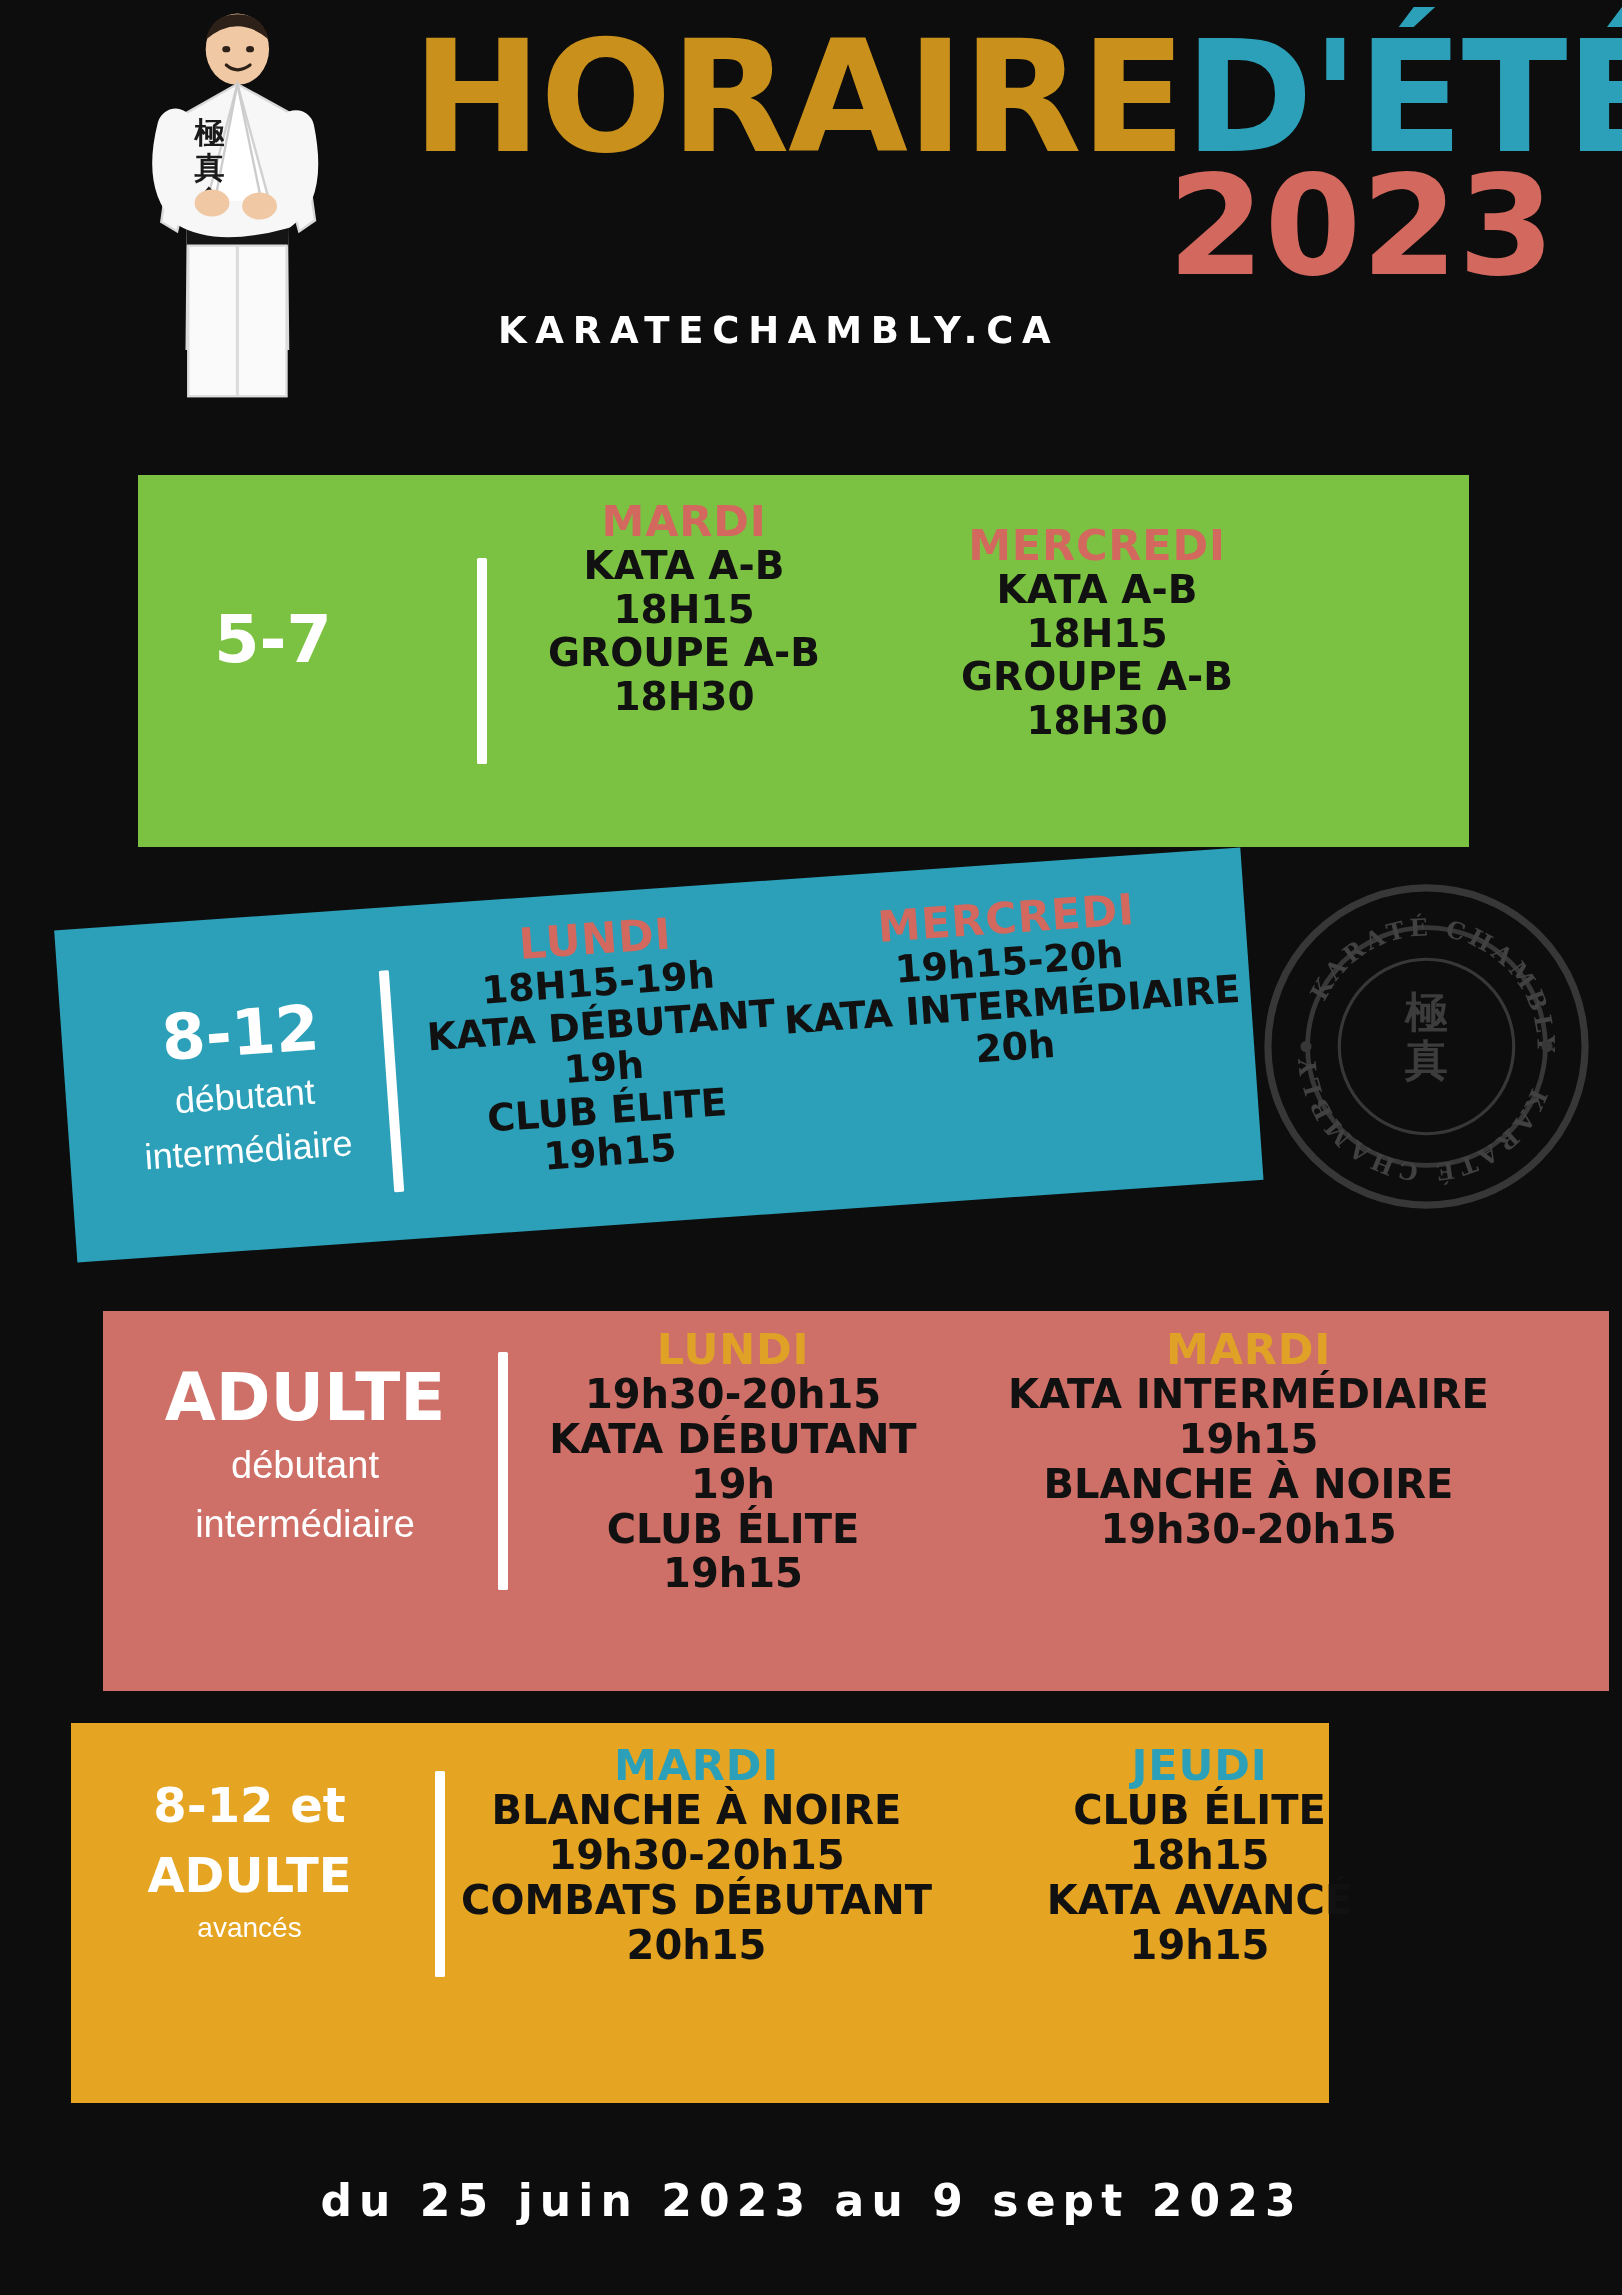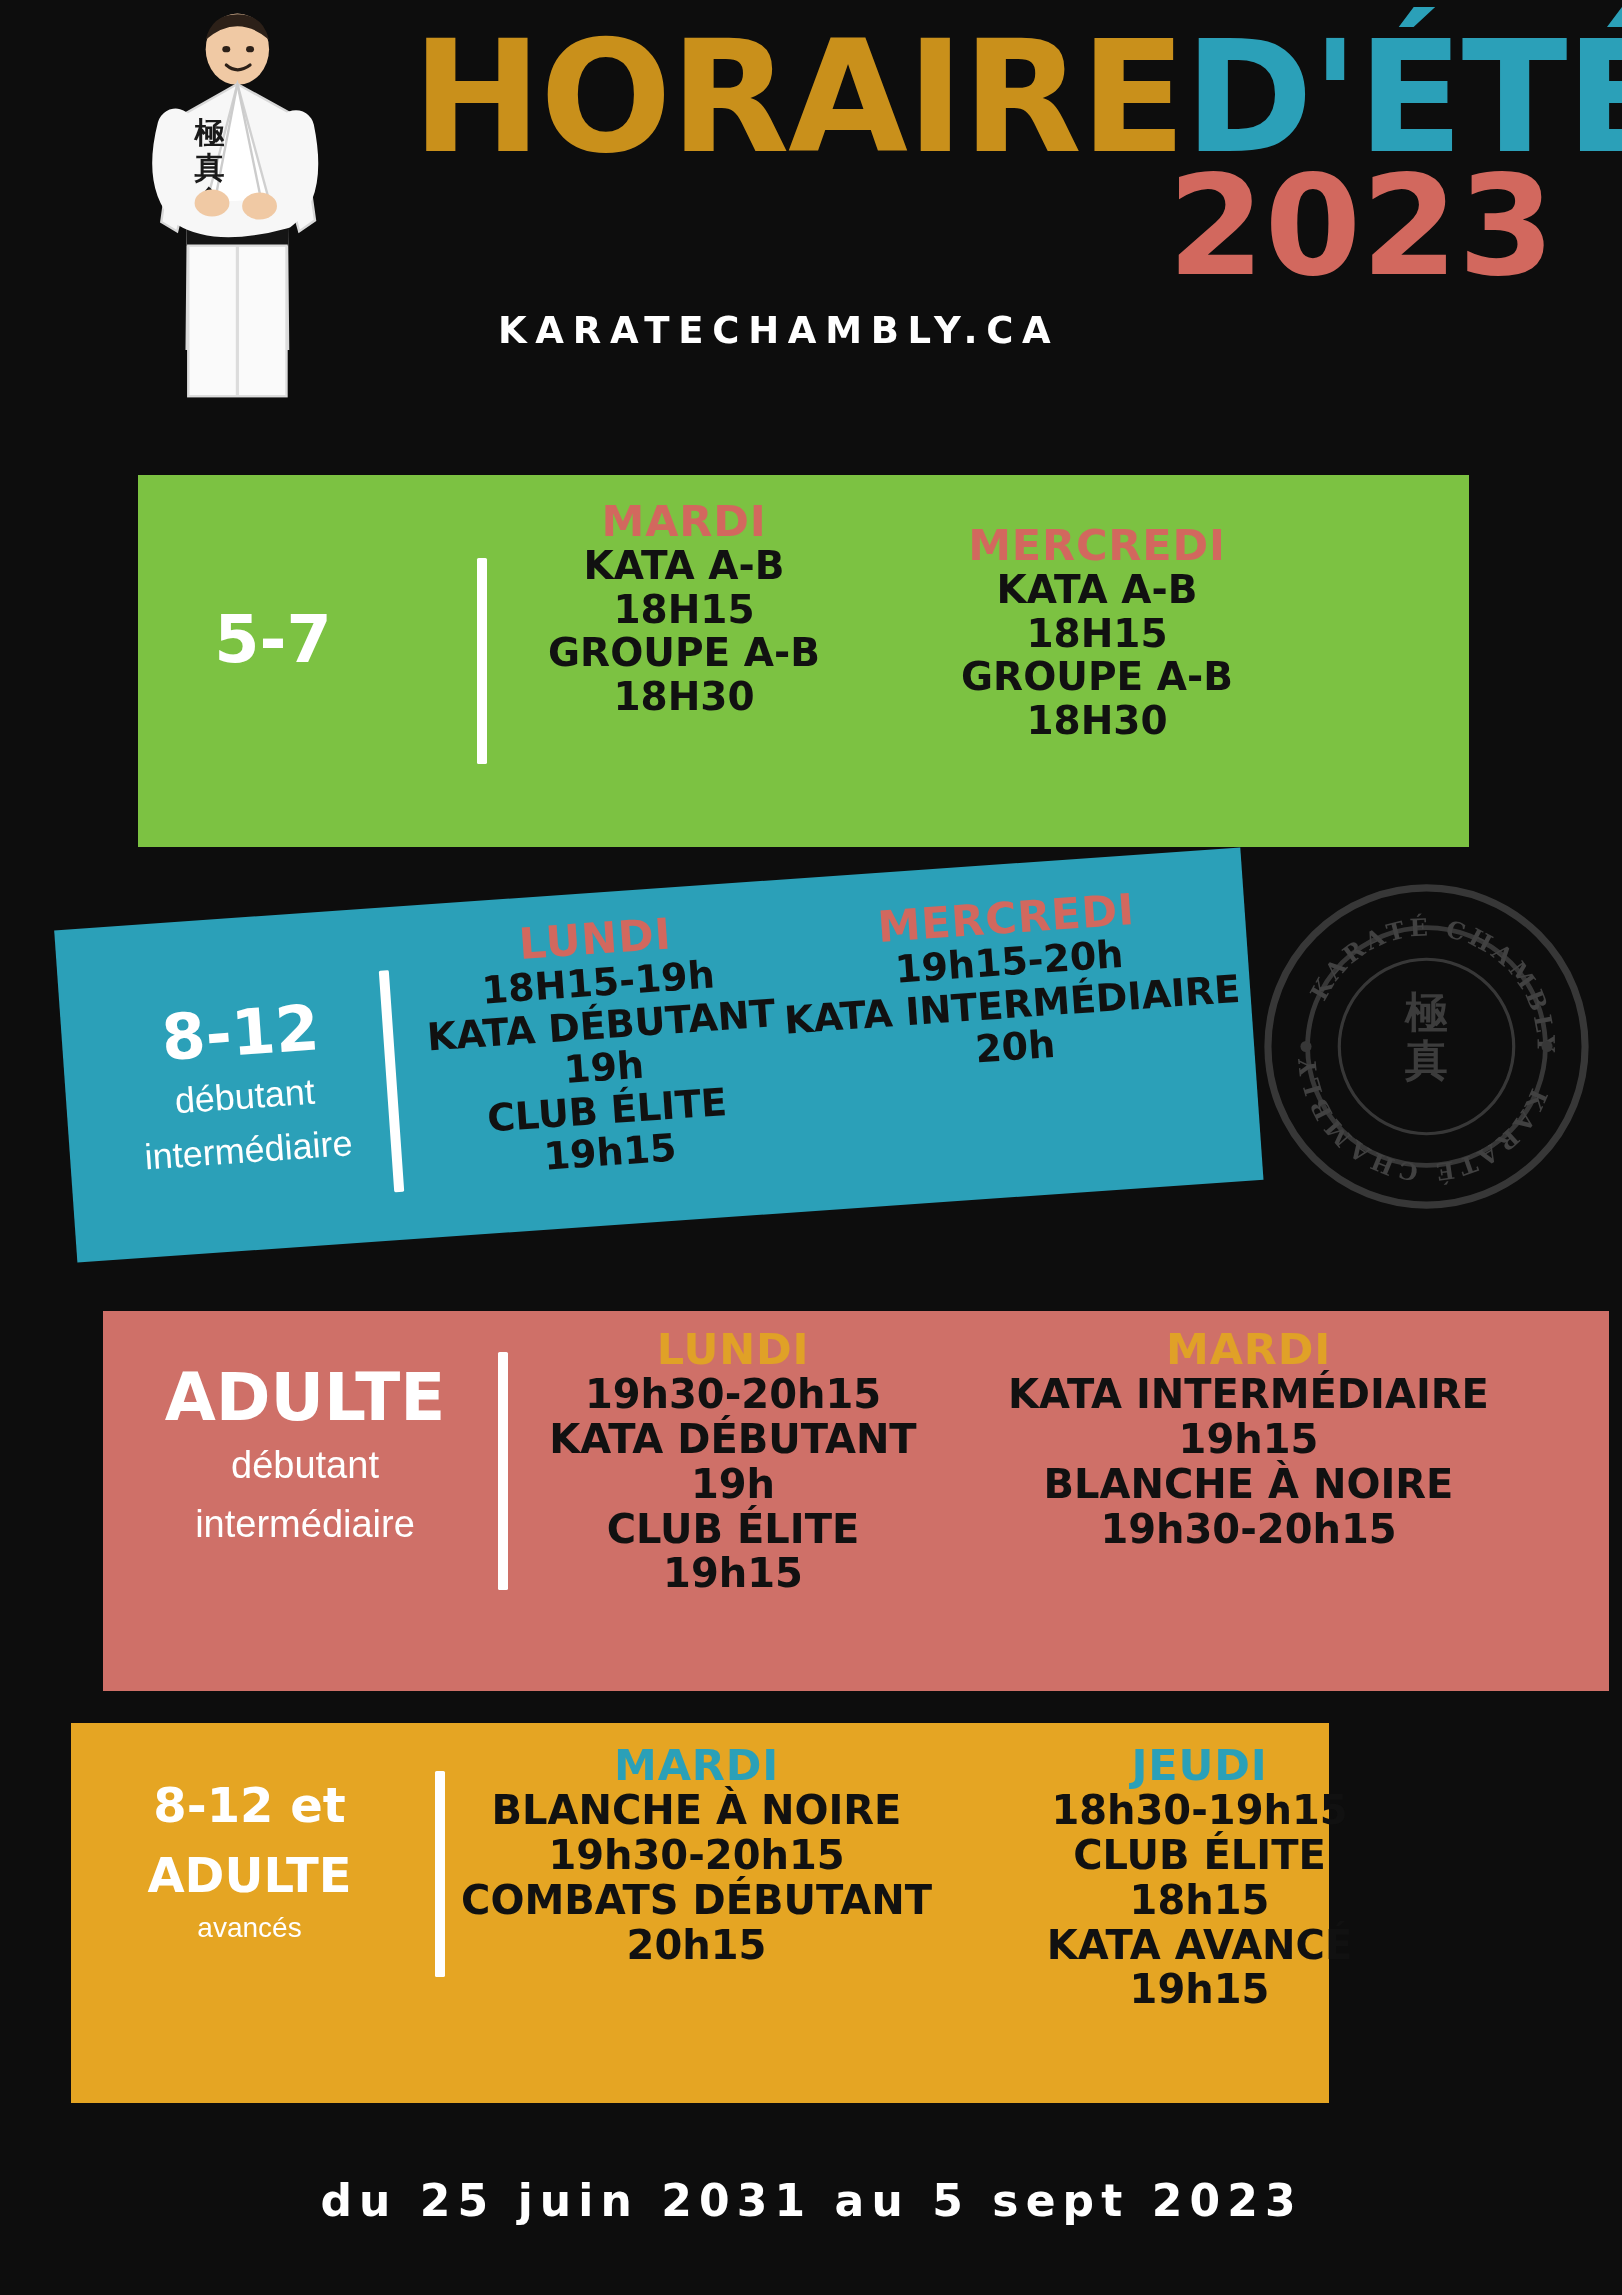--- a/index.html
+++ b/index.html
@@ -350,24 +350,23 @@
     <div class="col c1">
       <div class="day">MARDI</div>
       <div class="ln">BLANCHE À NOIRE</div>
       <div class="ln white">19h30-20h15</div>
       <div class="ln">COMBATS DÉBUTANT</div>
       <div class="ln white">20h15</div>
     </div>
 
     <div class="col c2">
       <div class="day">JEUDI</div>
-      <div class="ln white">18h30-19h15</div>
       <div class="ln">CLUB ÉLITE</div>
       <div class="ln white">18h15</div>
       <div class="ln">KATA AVANCÉ</div>
       <div class="ln white">19h15</div>
     </div>
   </div>
 
-  <div class="footer">du 25 juin 2031 au 5 sept 2023</div>
+  <div class="footer">du 25 juin 2023 au 9 sept 2023</div>
 
 </div>
 
 
 </body></html>

